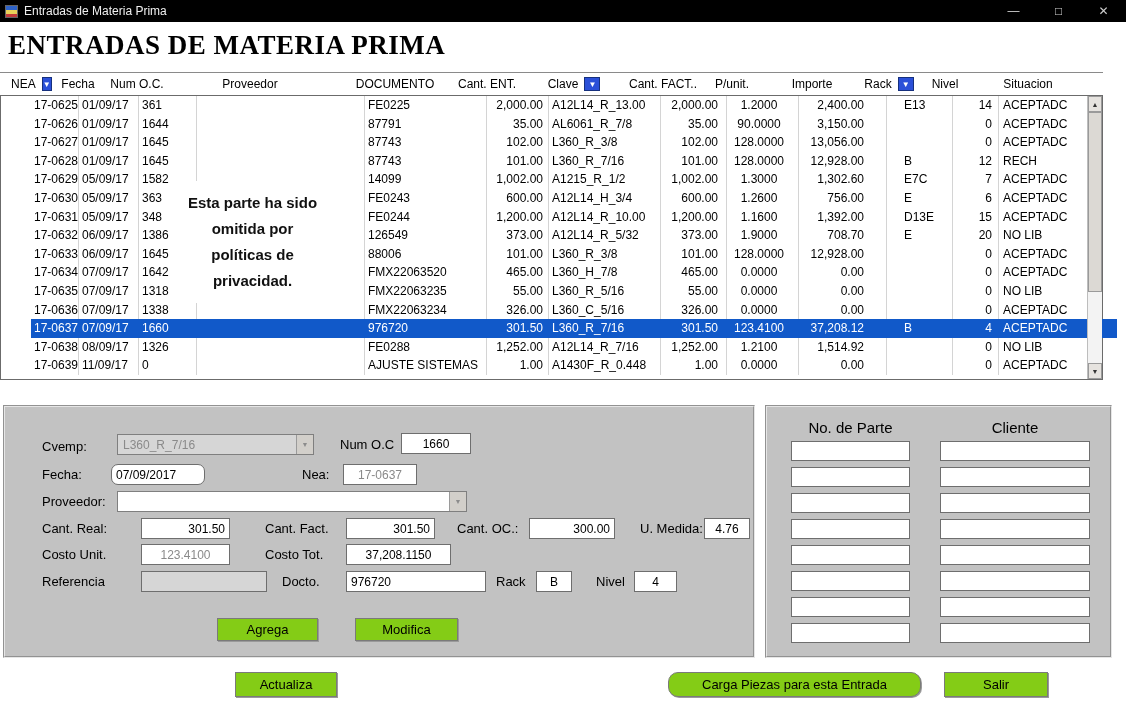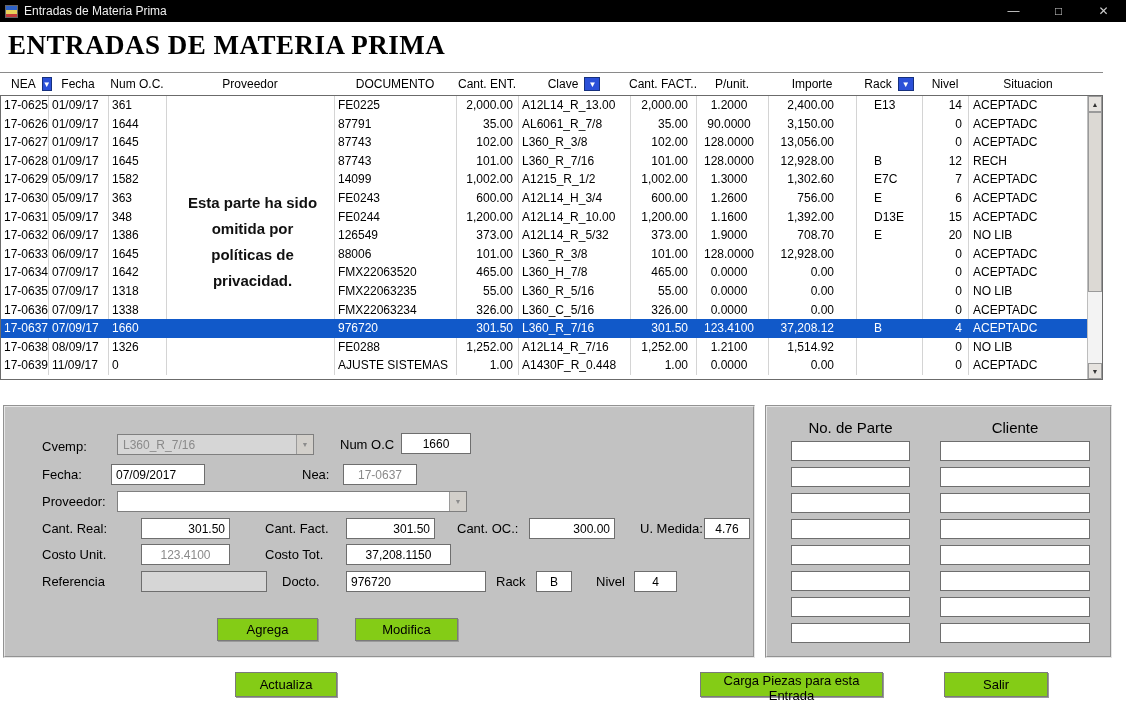--- a/index.html
+++ b/index.html
@@ -28,21 +28,21 @@
     border-top:1px solid #8a8a8a; display:grid; align-items:center;
     grid-template-columns:48px 60px 58px 168px 122px 62px 112px 66px 72px 88px 66px 46px minmax(0,1fr); }
   .hcell { display:flex; align-items:center; justify-content:center; gap:6px;
     font-size:12px; white-space:nowrap; overflow:visible; }
   .hcell.h0 { justify-content:flex-start; padding-left:11px; }
   .filter-btn { width:16px; height:14px; background:#2b50d8; color:#fff;
     font-size:8px; display:inline-flex; align-items:center; justify-content:center;
     border:1px solid #16307e; cursor:default; }
 
   .grid-body-wrap { position:relative; width:1103px; height:285px;
-    border:1px solid #6b6b6b; background:#fff; }
+    border:1px solid #6b6b6b; background:#fff;padding-left:30px; }
   #grid-rows { width:1086px; }
   .row { display:grid; height:18.6px;
     grid-template-columns:48px 60px 58px 168px 122px 62px 112px 66px 72px 88px 66px 46px minmax(0,1fr); }
   .cell { font-size:12px; line-height:18.6px; white-space:nowrap; overflow:hidden;
     padding:0 3px; border-right:1px solid #d4d4d4; color:#000; }
   .cell.c2 { text-align:left; }
   .cell.c5 { text-align:right; padding-right:5px; }
   .cell.c7 { text-align:right; padding-right:8px; }
   .cell.c8 { text-align:center; padding-right:10px; }
   .cell.c9 { text-align:right; padding-right:22px; }
@@ -404,21 +404,21 @@
   <div class="panel form-panel">
     <span class="lbl" style="left:37px;top:32px">Cvemp:</span>
     <div class="combo fill" style="left:112px;top:27px;width:197px">
       <span class="combo-text dim">L360_R_7/16</span>
       <span class="combo-btn">▼</span>
     </div>
     <span class="lbl" style="left:335px;top:30px">Num O.C</span>
     <input class="tb ac" style="left: 396px; top: 26px; width: 70px;" readonly="" value="1660">
 
     <span class="lbl" style="left:37px;top:60px">Fecha:</span>
-    <input class="tb" style="left: 106px; top: 57px; width: 94px;" readonly="" value="07/09/2017">
+    <input class="tb" style="left: 106px; top: 57px; width: 94px; border-radius: 7px;" readonly="" value="07/09/2017">
     <span class="lbl" style="left:297px;top:60px">Nea:</span>
     <input class="tb ac dim" style="left: 338px; top: 57px; width: 74px;" readonly="" value="17-0637">
 
     <span class="lbl" style="left:37px;top:87px">Proveedor:</span>
     <div class="combo" style="left:112px;top:84px;width:350px">
       <span class="combo-text"></span>
       <span class="combo-btn">▼</span>
     </div>
 
     <span class="lbl" style="left:37px;top:114px">Cant. Real:</span>
@@ -466,17 +466,17 @@
         <input class="tb parts-b" readonly="" style="top: 164px;">
         <input class="tb parts-a" readonly="" style="top: 190px;">
         <input class="tb parts-b" readonly="" style="top: 190px;">
         <input class="tb parts-a" readonly="" style="top: 216px;">
         <input class="tb parts-b" readonly="" style="top: 216px;">
       </div>
   </div>
 
   <div class="footer" id="footer">
       <button class="btn fbtn" style="left: 235px; width: 102px;">Actualiza</button>
-      <button class="btn fbtn" style="left: 700px; width: 183px;">Carga Piezas para esta Entrada</button>
+      <button class="btn fbtn" style="left: 668px; width: 253px; border-radius: 10px;">Carga Piezas para esta Entrada</button>
       <button class="btn fbtn" style="left: 944px; width: 104px;">Salir</button>
     </div>
 
 </div>
 
 </body></html>

